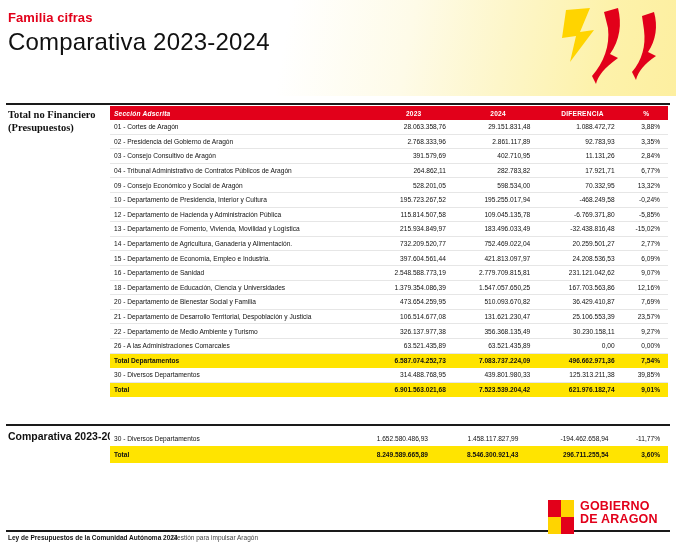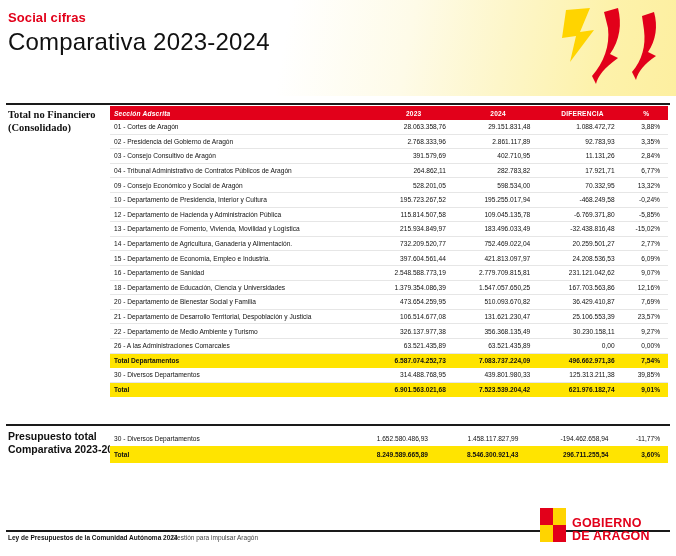--- a/index.html
+++ b/index.html
@@ -78,52 +78,52 @@
   .hr-bottom{position:absolute;left:6px;top:530px;width:664px;height:1.5px;background:#1a1a1a;}
 
   
   .foot-left{
     position:absolute;left:8px;top:534px;font-size:6.5px;font-weight:bold;color:#111;
   }
   .foot-mid{
     position:absolute;left:172px;top:534px;font-size:6.5px;color:#444;
   }
   .gov-logo{
-    position:absolute;right:16px;top:500px;width:120px;height:42px;
-    display:flex;align-items:flex-end;gap:6px;
+    position:absolute;right:8px;top:500px;width:120px;height:42px;
+    display:flex;align-items:flex-start;gap:6px;
   }
   .gov-shield{width:26px;height:34px;position:relative;}
   .gov-text{
     font-size:12.5px;font-weight:bold;color:#e2001a;line-height:12.5px;letter-spacing:.2px;
   }
   .gov-text span{display:block;}
 </style>
 </head>
 <body>
 
 <div class="page">
 
   <div class="top-band"></div>
 
-  <div class="brand-kicker">Social cifras</div>
+  <div class="brand-kicker">Familia cifras</div>
   <div class="page-title">Comparativa 2023-2024</div>
 
   <div class="ribbons">
     <svg width="110" height="80" viewBox="0 0 110 80">
       <path d="M6 4 L30 2 L20 26 L34 24 L10 56 L16 30 L2 32 Z" fill="#ffd400"></path>
       <path d="M44 6 L58 2 C62 18 60 34 50 48 L58 52 C44 62 38 70 36 78 L32 70 C44 56 50 40 48 22 Z" fill="#e2001a"></path>
       <path d="M82 10 L94 6 C98 20 96 34 88 46 L96 50 C84 58 78 66 76 74 L72 66 C82 54 86 40 84 24 Z" fill="#e2001a"></path>
     </svg>
   </div>
 
   <div class="hr-top"></div>
 
   <div class="left-label" id="lbl-total">
     <div>Total no Financiero</div>
-    <div>(Consolidado)</div>
+    <div>(Presupuestos)</div>
   </div>
 
   <table class="tbl">
     <thead>
       <tr>
         <th class="th-concept" style="width:250px">Sección Adscrita</th>
         <th class="th-num" style="width:82px">2023</th>
         <th class="th-num" style="width:82px">2024</th>
         <th class="th-num" style="width:82px">DIFERENCIA</th>
         <th class="th-num" style="width:42px">%</th>
@@ -262,21 +262,20 @@
           <td class="c-num">7.523.539.204,42</td>
           <td class="c-num">621.976.182,74</td>
           <td class="c-pct">9,01%</td>
         </tr>
       </tbody>
   </table>
 
   <div class="hr-mid"></div>
 
   <div class="left-label" id="lbl-presu">
-    <div>Presupuesto total</div>
     <div>Comparativa 2023-2024</div>
   </div>
 
   <table class="tbl2">
     <tbody>
         <tr class="plain">
           <td class="c-concept" style="width: 250px;">30 - Diversos Departamentos</td>
           <td class="c-num" style="width: 82px;">1.652.580.486,93</td>
           <td class="c-num" style="width: 82px;">1.458.117.827,99</td>
           <td class="c-num" style="width: 82px;">-194.462.658,94</td>

